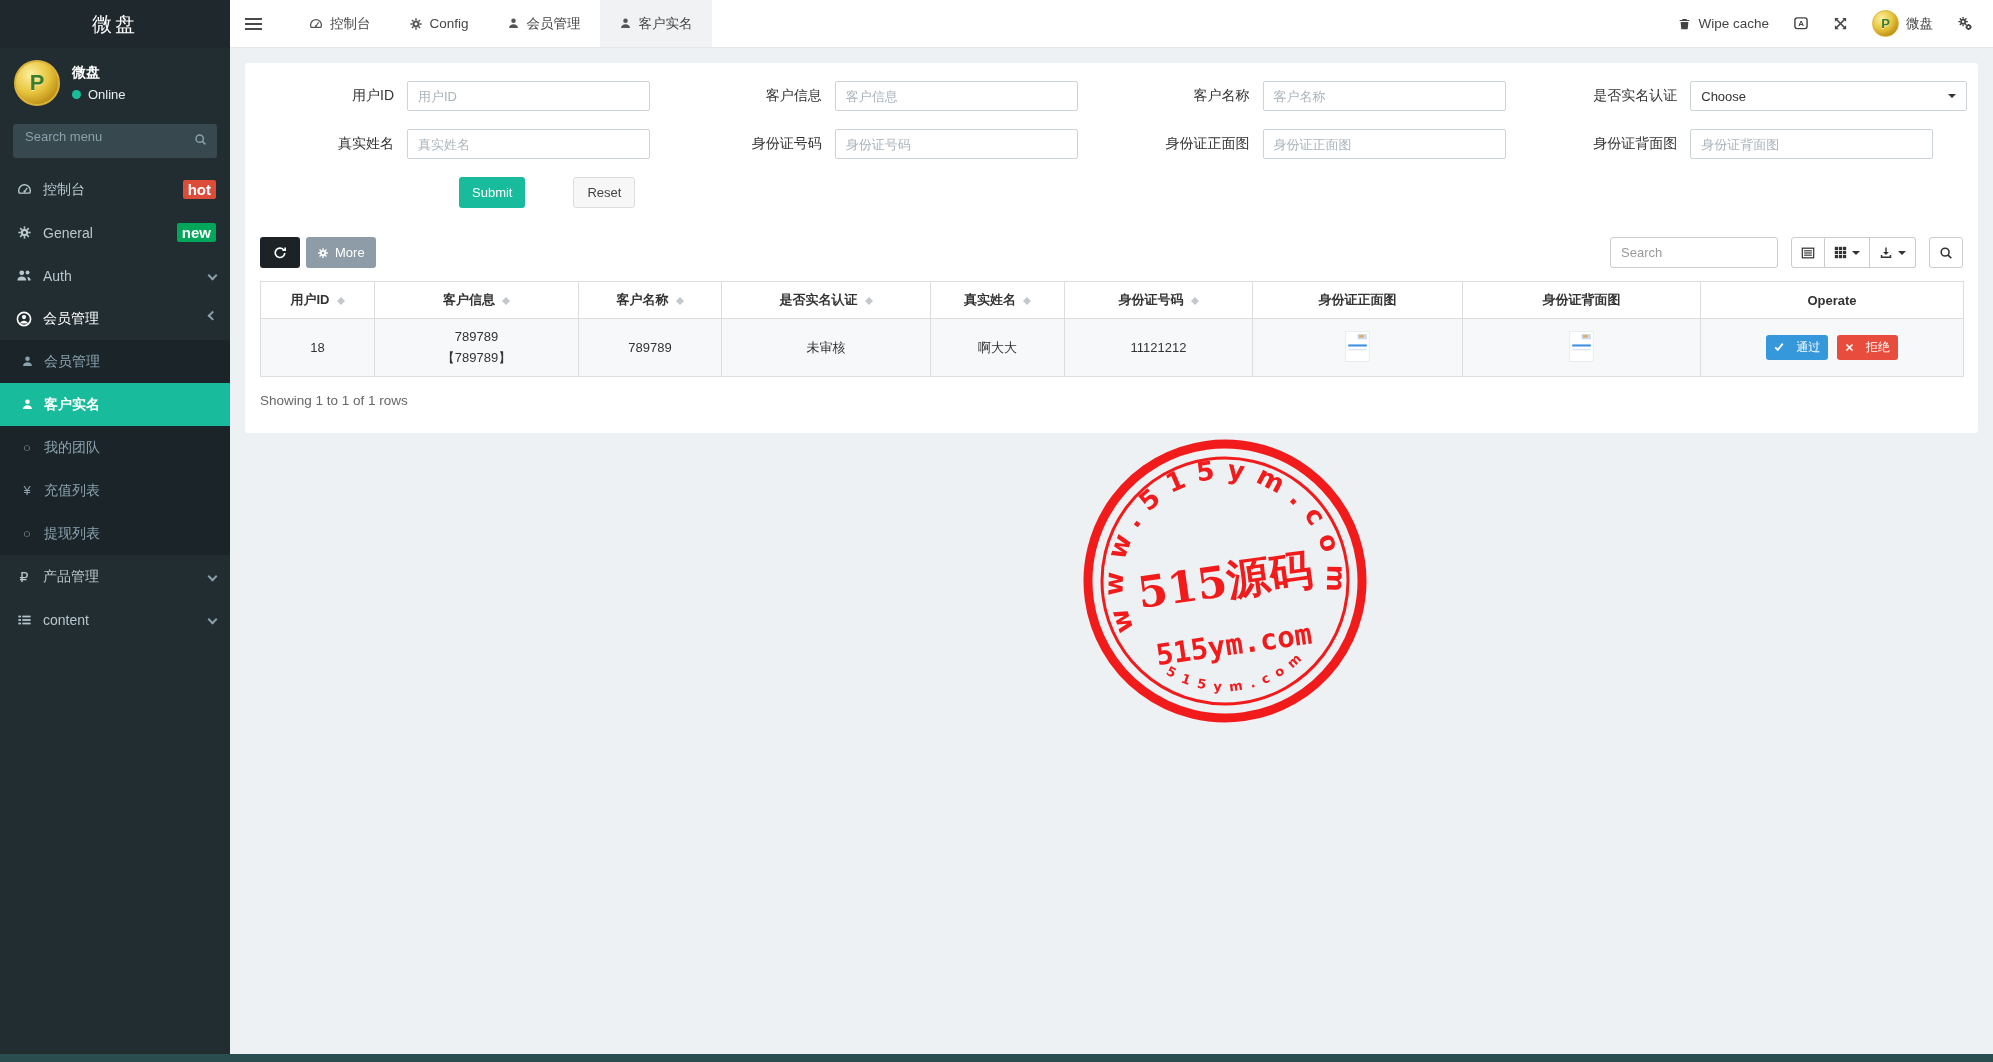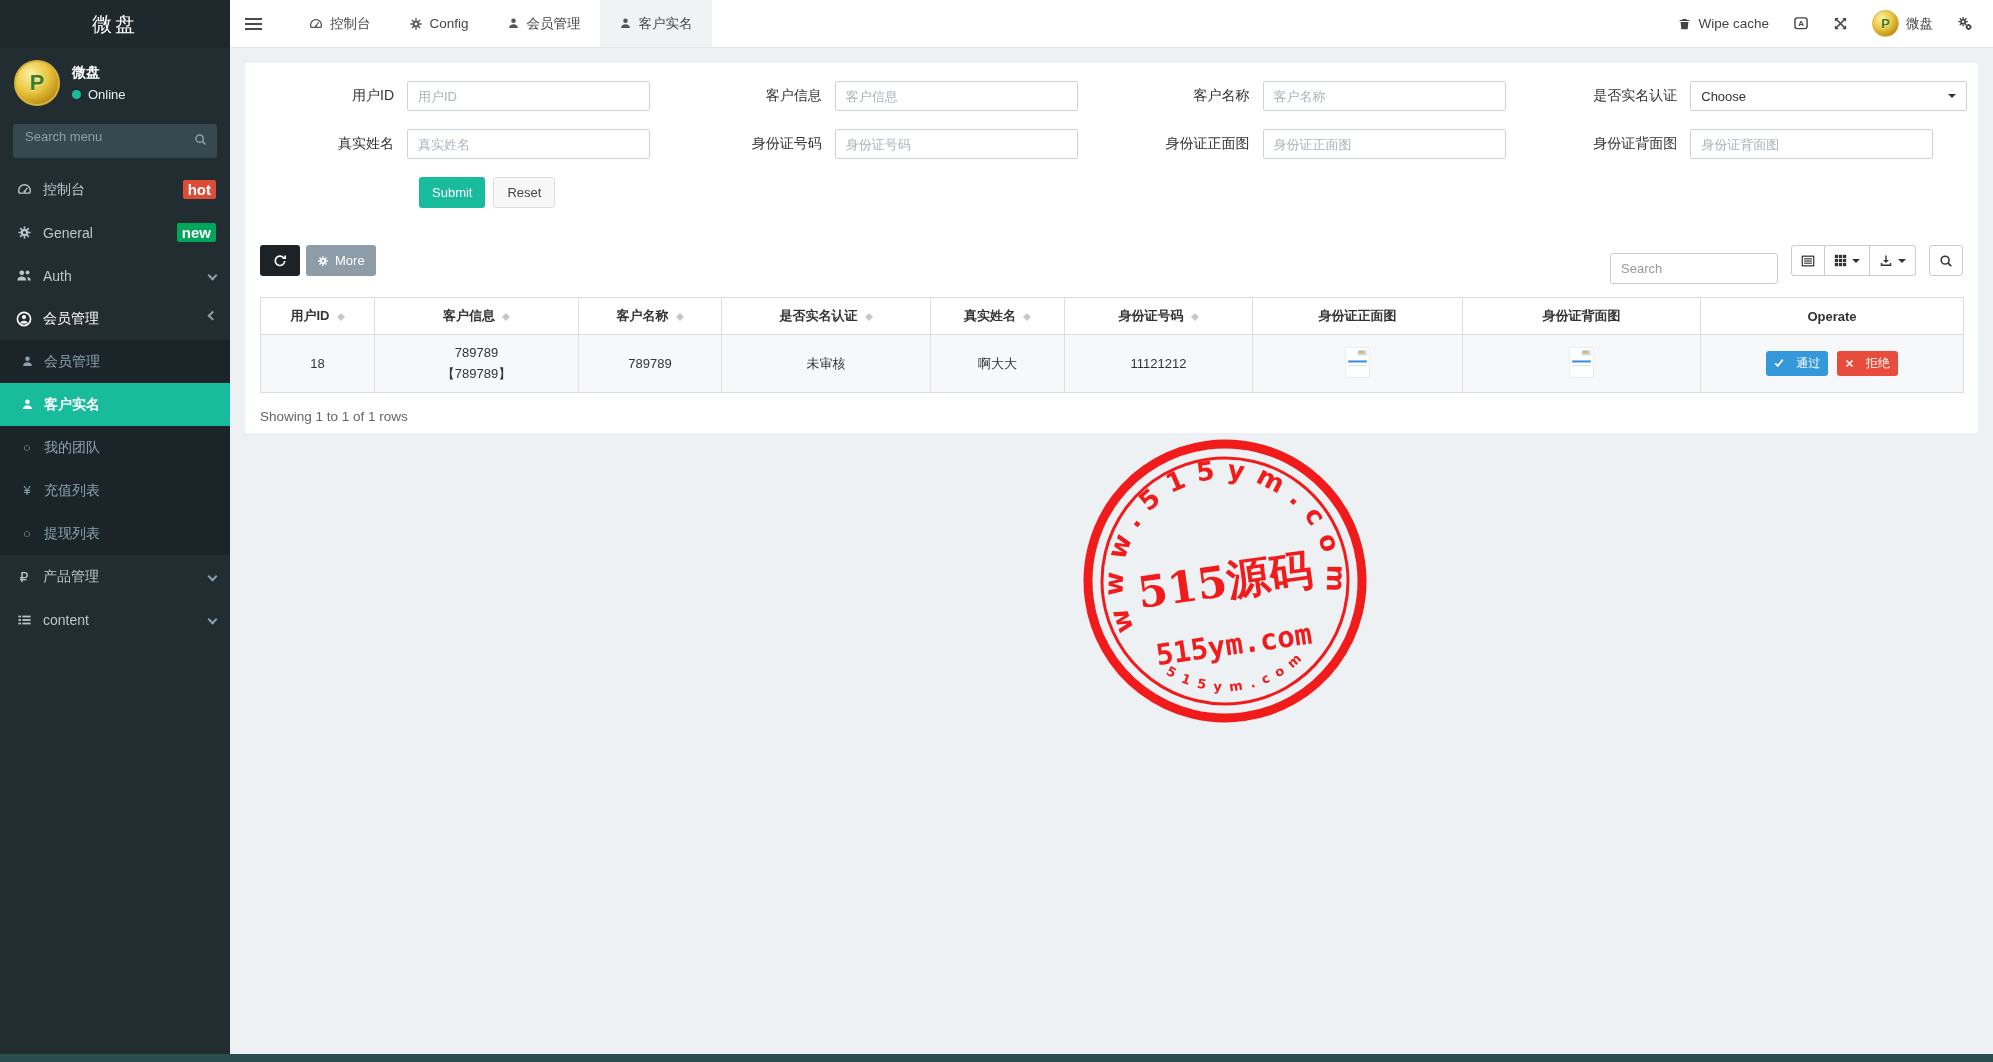--- a/index.html
+++ b/index.html
@@ -68,32 +68,32 @@
   .f-row { display:flex; margin-bottom:18px; }
   .f-group { flex:0 0 25%; display:flex; align-items:center; }
   .f-label { flex:0 0 150px; text-align:right; padding-right:13px; color:#333; font-size:14px; }
   .f-input { width:243px; height:30px; border:1px solid #ccd4d9; border-radius:2px; padding:0 10px;
     font-size:13px; color:#333; outline:none; font-family:inherit; }
   .f-input::placeholder { color:#aab4bb; }
   .f-select { width:277px; height:30px; border:1px solid #ccd4d9; border-radius:2px; padding:0 10px;
     font-size:13px; color:#333; position:relative; display:flex; align-items:center; cursor:pointer; background:#fff; }
   .f-select:after { content:""; position:absolute; right:10px; top:12px; border:4px solid transparent; border-top-color:#333; }
   .f-buttons { margin-left:162px; display:flex; gap:8px; margin-bottom:14px; }
-  .btn { border:0; border-radius:3px; font-size:13px; padding:7px 13px; cursor:pointer; font-family:inherit; }
+  .btn { border:0; border-radius:3px; font-size:13px; padding:7px 13px; cursor:pointer; font-family:inherit;margin-left:40px; }
   .btn-submit { background:#18bc9c; color:#fff; }
   .btn-reset { background:#f7f7f7; color:#444; border:1px solid #ddd; }
 
   
   .toolbar { display:flex; align-items:center; padding:15px 15px 0; }
   .btn-refresh { width:40px; height:31px; background:#1d2226; color:#fff; border:0; border-radius:3px;
     display:flex; align-items:center; justify-content:center; cursor:pointer; }
   .btn-more { height:31px; background:#8d9ca7; color:#fff; border:0; border-radius:3px; margin-left:6px;
     display:flex; align-items:center; gap:6px; padding:0 11px; font-size:13px; cursor:pointer; }
   .tb-right { margin-left:auto; display:flex; align-items:center; }
-  .tb-search { width:168px; height:31px; border:1px solid #ccc; border-radius:3px; padding:0 10px; font-size:13px; outline:none; font-family:inherit;margin-top:16px; }
+  .tb-search { width:168px; height:31px; border:1px solid #ccc; border-radius:3px; padding:0 10px; font-size:13px; outline:none; font-family:inherit; }
   .tb-search::placeholder { color:#999; }
   .btn-group { display:flex; margin-left:13px; }
   .tb-btn { height:31px; background:#fff; border:1px solid #ccc; display:flex; align-items:center; gap:5px;
     padding:0 9px; cursor:pointer; color:#333; }
   .btn-group .tb-btn + .tb-btn { border-left:0; }
   .btn-group .tb-btn:first-child { border-radius:3px 0 0 3px; }
   .btn-group .tb-btn:last-child { border-radius:0 3px 3px 0; }
   .tb-btn.single { border-radius:3px; margin-left:13px; }
   .caret { border:4px solid transparent; border-top-color:#333; margin-top:4px; }
 

